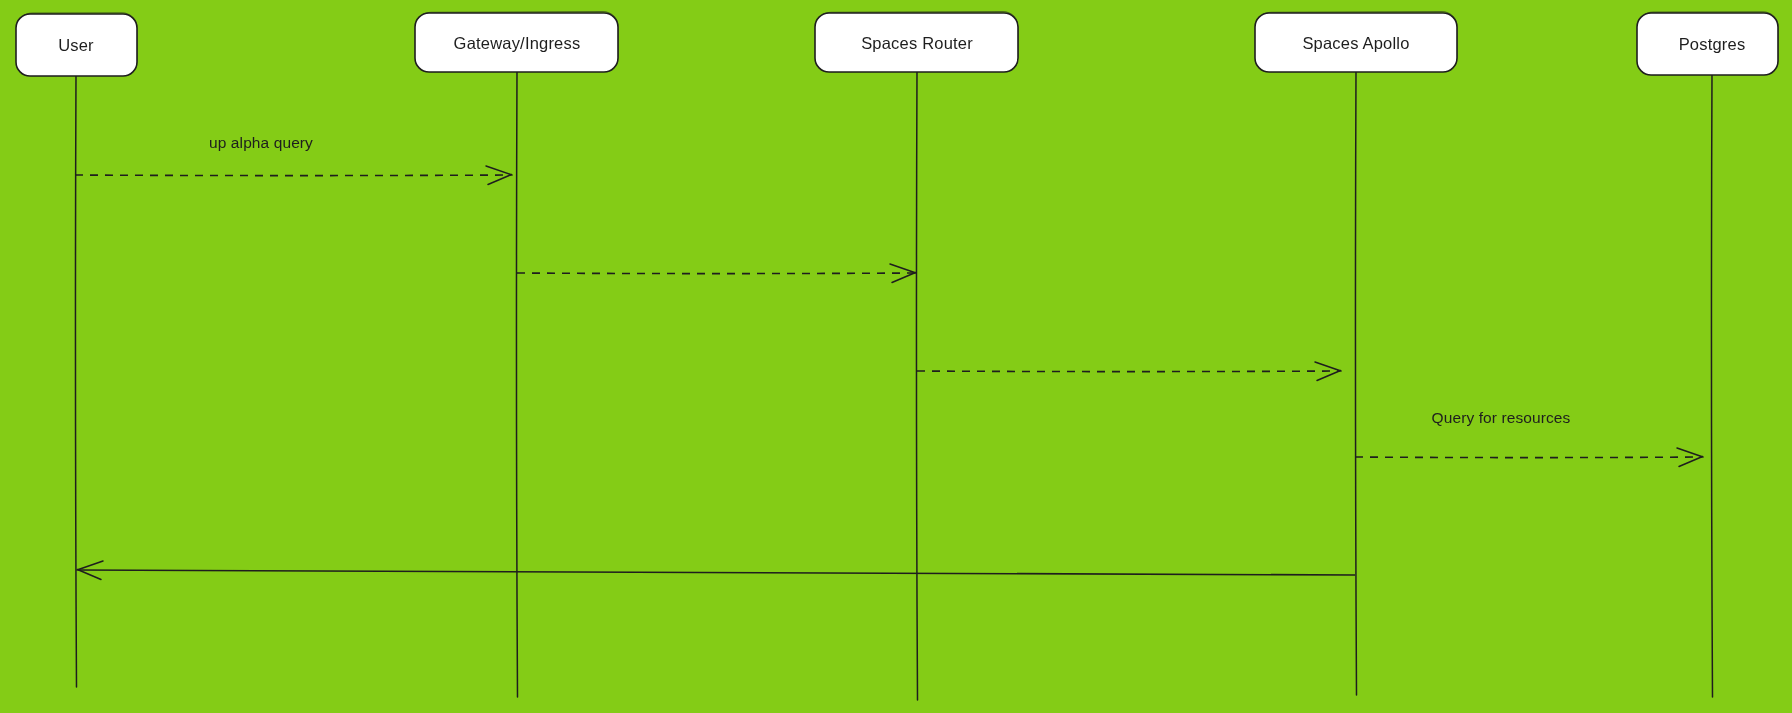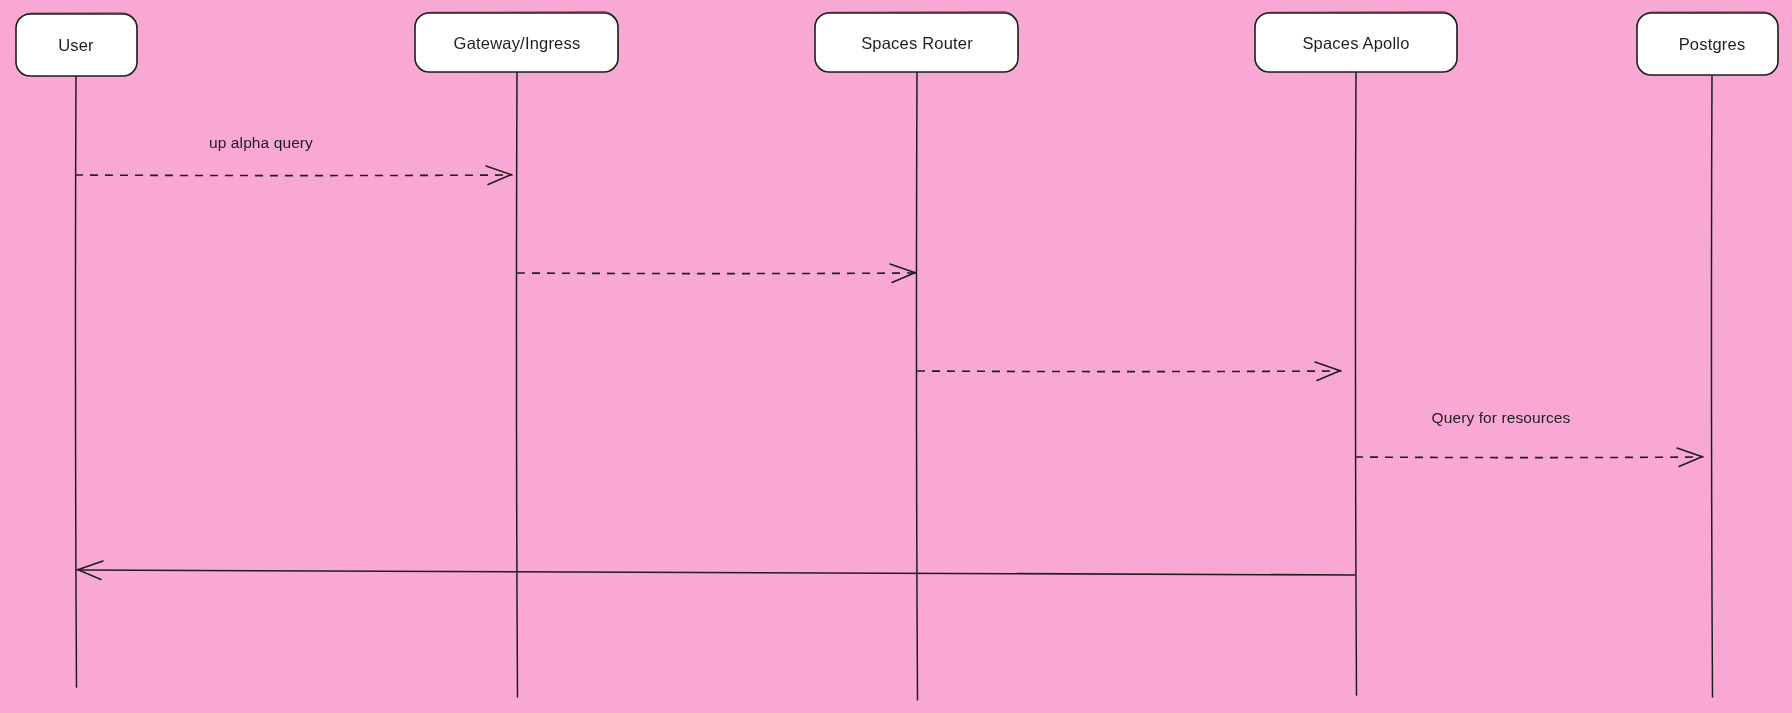--- a/index.html
+++ b/index.html
@@ -4,21 +4,21 @@
 <style>
   html, body {
     margin: 0;
     padding: 0;
     background: #ffffff;
   }
   .stage {
     position: relative;
     width: 1792px;
     height: 713px;
-    background: #f9a8d4;
+    background: #84cc16;
     overflow: hidden;
     font-family: "Liberation Sans", sans-serif;
   }
   svg { display: block; }
   svg text {
     font-family: "Liberation Sans", sans-serif;
     fill: #1e1e1e;
   }
   .actor-label { font-size: 16.5px; letter-spacing: 0.2px; }
   .message-label { font-size: 15.5px; letter-spacing: 0.1px; }

